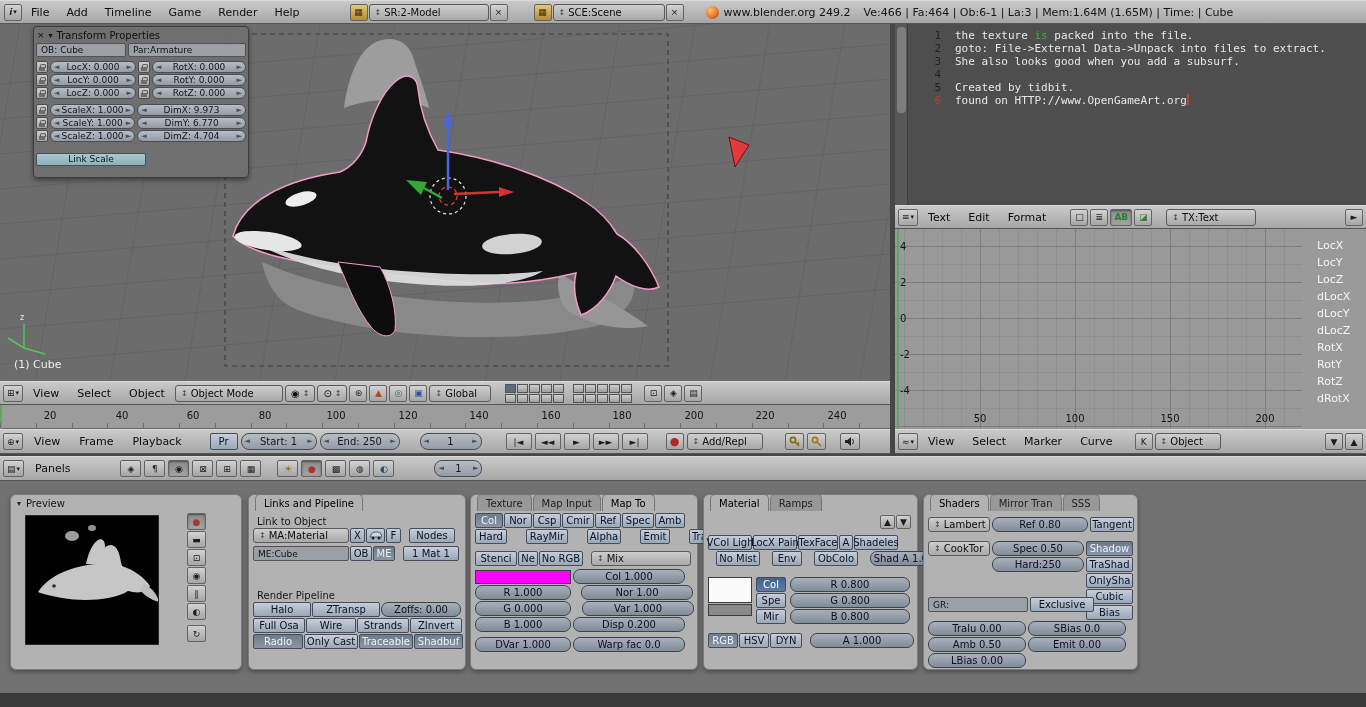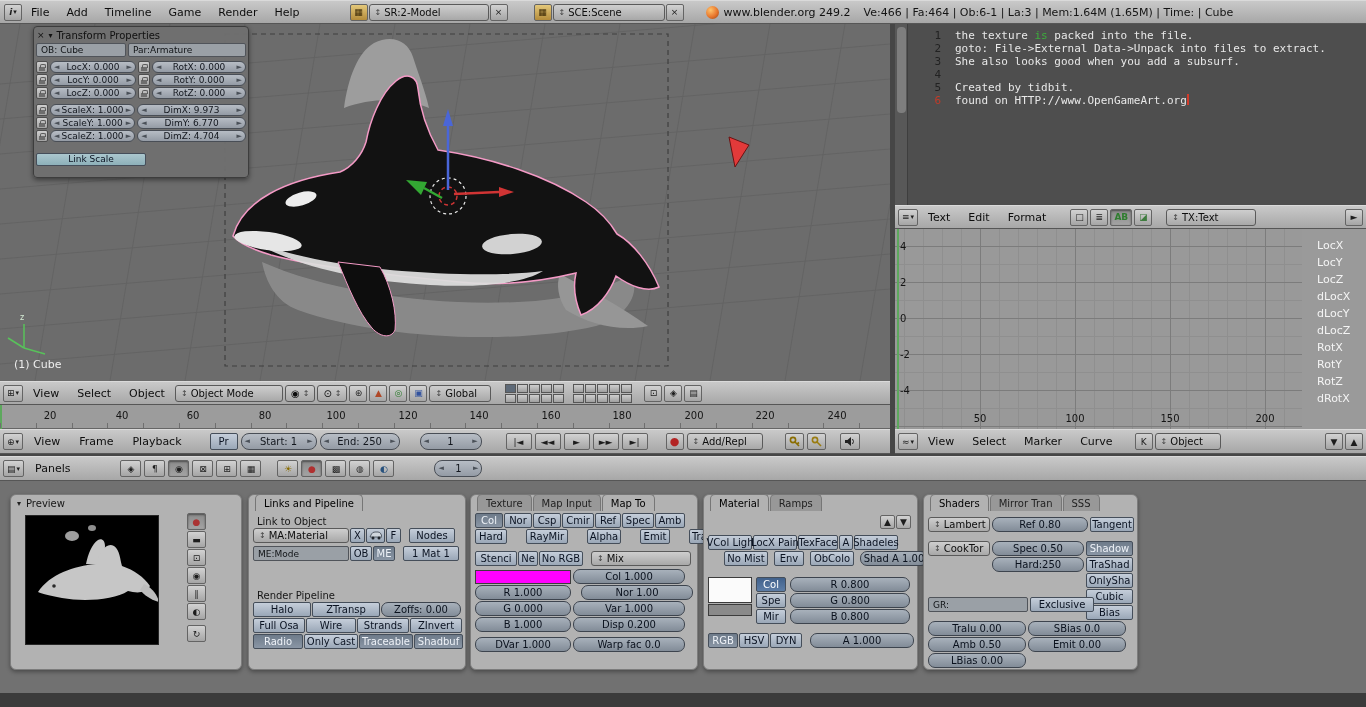--- a/index.html
+++ b/index.html
@@ -554,21 +554,21 @@
           <path d="M1,6 L2.5,3 Q3.5,1 6,1 L9,1 Q11,1 12,3 L13,6 Z" fill="#cfd6dd" stroke="#39414c" stroke-width="0.8"></path>
           <circle cx="4" cy="7" r="1.5" fill="#20252c"></circle>
           <circle cx="10" cy="7" r="1.5" fill="#20252c"></circle>
         </svg>
       </span>
     <span class="tb" style="width:15px">F</span>
     <span style="width:6px"></span>
     <span class="tb" style="width:46px">Nodes</span>
   </div>
   <div class="row abs" style="left:4px;top:51px;gap:1px">
-    <span class="fld" style="width:96px;height:15px">ME:Mode</span>
+    <span class="fld" style="width:96px;height:15px">ME:Cube</span>
     <span class="tb" style="width:22px">OB</span>
     <span class="tb on" style="width:22px">ME</span>
     <span style="width:6px"></span>
     <span class="tb" style="width:56px">1 Mat 1</span>
   </div>
   <span class="plabel abs" style="left:8px;top:95px">Render Pipeline</span>
   <div class="row abs" style="left:4px;top:107px;gap:1px">
     <span class="tb" style="width:58px">Halo</span>
     <span class="tb" style="width:68px">ZTransp</span>
     <span class="sl" style="width:80px">Zoffs: 0.00</span>
@@ -621,21 +621,21 @@
       </span>
   </div>
   <div class="row abs" style="left:4px;top:74px;gap:2px">
     <span class="sw" style="width:96px;height:14px;background:#ff00ff"></span>
     <span class="sl" style="width:112px">Col 1.000</span>
   </div>
   <div class="row abs" style="left:4px;top:90px;gap:10px">
     <span class="sl" style="width:96px">R 1.000</span>
     <span class="sl" style="width:112px">Nor 1.00</span>
   </div>
-  <div class="row abs" style="left:4px;top:106px;gap:2px">
+  <div class="row abs" style="left:4px;top:106px;gap:11px">
     <span class="sl" style="width:96px">G 0.000</span>
     <span class="sl" style="width:112px">Var 1.000</span>
   </div>
   <div class="row abs" style="left:4px;top:122px;gap:2px">
     <span class="sl" style="width:96px">B 1.000</span>
     <span class="sl" style="width:112px">Disp 0.200</span>
   </div>
   <div class="row abs" style="left:4px;top:142px;gap:2px">
     <span class="sl" style="width:96px">DVar 1.000</span>
     <span class="sl" style="width:112px">Warp fac 0.0</span>
@@ -651,21 +651,21 @@
     <span class="ib" style="height:14px;min-width:15px">▲</span>
     <span class="ib" style="height:14px;min-width:15px">▼</span>
   </div>
   <div class="row abs" style="left:4px;top:40px;gap:1px">
     <span class="tb" style="width:44px">VCol Ligh</span>
     <span class="tb" style="width:44px">LocX Pain</span>
     <span class="tb" style="width:40px">TexFace</span>
     <span class="tb" style="width:14px">A</span>
     <span class="tb" style="width:44px">Shadeles</span>
   </div>
-  <div class="row abs" style="left:20px;top:56px;gap:6px">
+  <div class="row abs" style="left:12px;top:56px;gap:12px">
     <span class="tb" style="width:44px">No Mist</span>
     <span class="tb" style="width:30px">Env</span>
     <span class="tb" style="width:44px">ObColo</span>
     <span class="sl" style="width:68px">Shad A 1.00</span>
   </div>
   <span class="sw abs" style="left:4px;top:82px;width:44px;height:26px;background:#fbfbfb"></span>
   <span class="sw abs" style="left:4px;top:109px;width:44px;height:12px;background:#8a8a8a"></span>
   <span class="tb on abs" style="left:52px;top:82px;width:30px;background:linear-gradient(#41618b,#5d7da6);color:#fff">Col</span>
   <span class="tb abs" style="left:52px;top:98px;width:30px">Spe</span>
   <span class="tb abs" style="left:52px;top:114px;width:30px">Mir</span>

